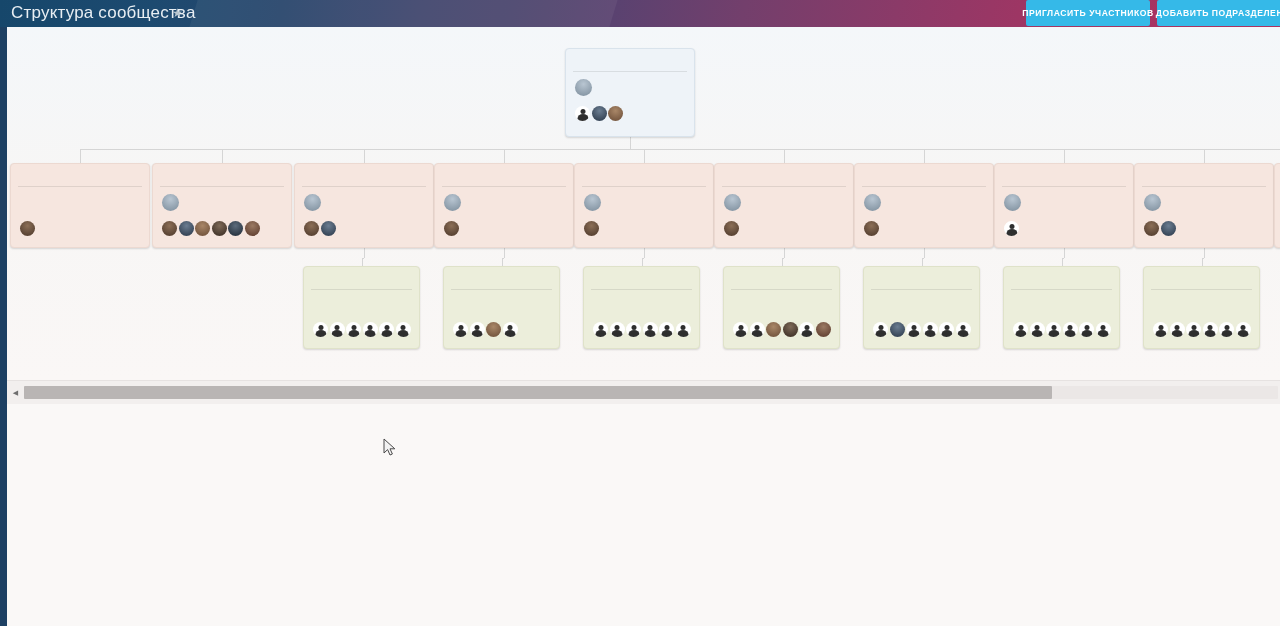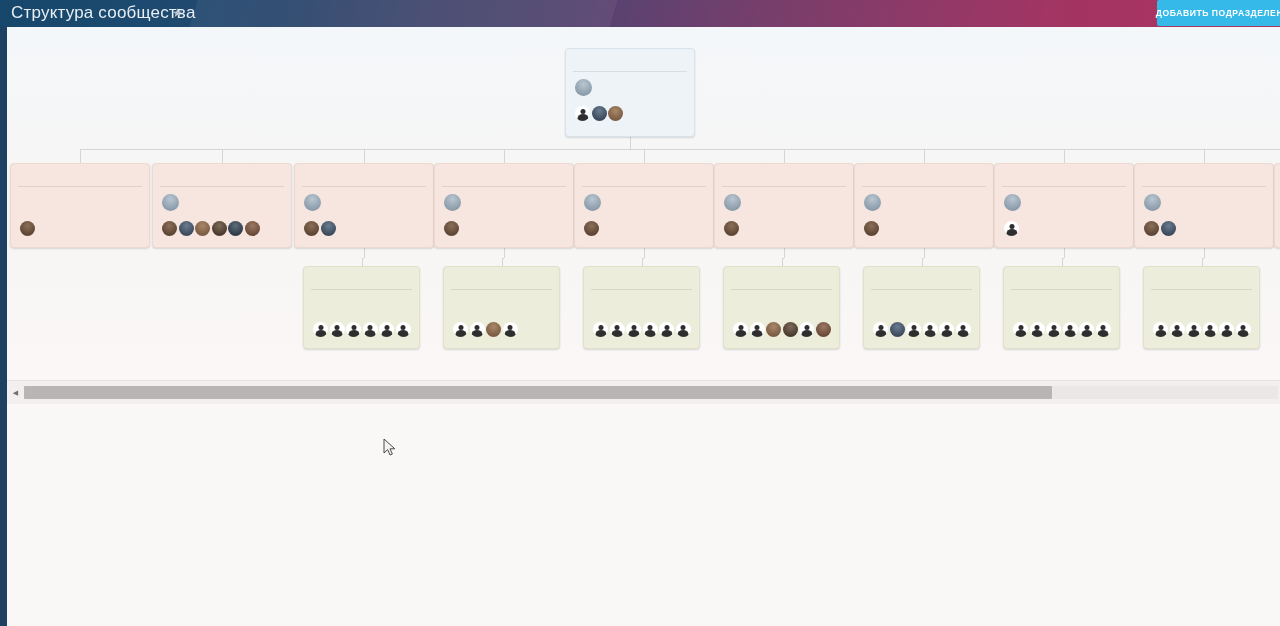--- a/index.html
+++ b/index.html
@@ -181,20 +181,21 @@
 
   
   #cursor { position: absolute; left: 383px; top: 411px; width: 14px; height: 20px; }
 </style>
 </head>
 <body>
 
 <div id="topbar">
   <div id="title">Структура сообщества</div>
   <div id="star">★</div>
+  <button class="hdr-btn" id="btn-invite">ПРИГЛАСИТЬ УЧАСТНИКОВ</button>
   <button class="hdr-btn" id="btn-adddept">ДОБАВИТЬ ПОДРАЗДЕЛЕНИЕ</button>
 </div>
 
 <div id="canvas">
   <div id="leftstrip"></div>
 
   <div id="treearea">
 
     <div id="lines">
         <div class="vline" style="left: 623px; top: 110px; height: 12px;"></div>

